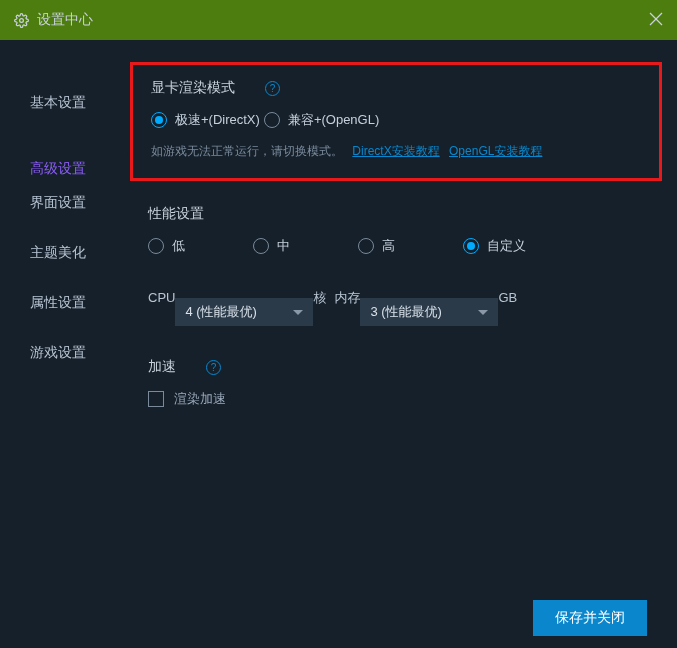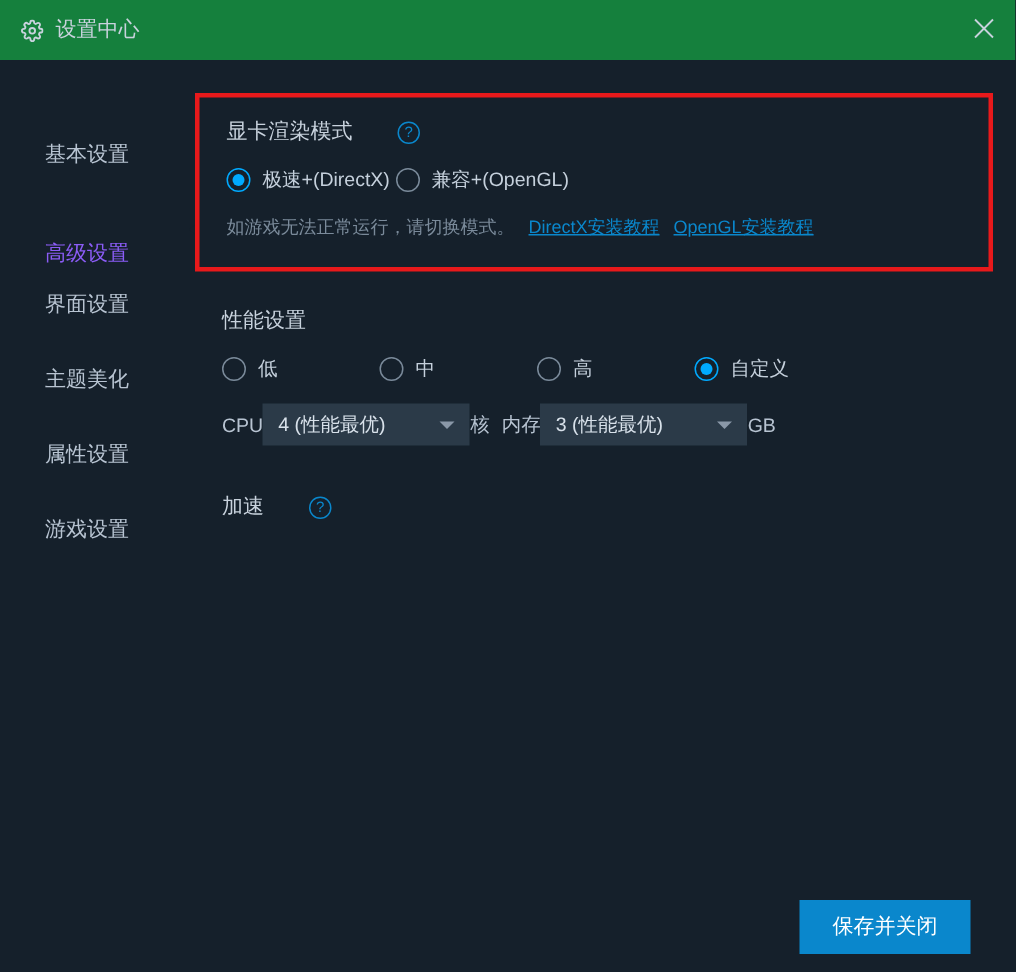--- a/index.html
+++ b/index.html
@@ -7,21 +7,21 @@
       width: 677px;
       height: 648px;
       background: #15202b;
       font-family: "Microsoft YaHei", Arial, sans-serif;
       color: #9caabb;
       font-size: 13px;
       overflow: hidden;
     }
     .titlebar {
       height: 40px;
-      background: #15803d;
+      background: #4d7c0f;
       display: flex;
       align-items: center;
       padding: 0 14px;
       color: #c8d2dd;
     }
     .titlebar .gear { margin-right: 8px; display: inline-flex; }
     .titlebar .title { font-size: 14px; flex: 1; }
     .titlebar .close { cursor: pointer; }
     .main {
       display: flex;
@@ -139,20 +139,21 @@
       background: #2b3a48;
       border: none;
       height: 28px;
       width: 138px;
       display: flex;
       align-items: center;
       justify-content: space-between;
       padding: 0 10px;
       color: #d8e1ea;
       cursor: pointer;
+      margin-top: 29px;
     }
     .select .caret {
       width: 0; height: 0;
       border-left: 5px solid transparent;
       border-right: 5px solid transparent;
       border-top: 5px solid #8a98a8;
     }
     .accel-section { padding-left: 18px; margin-top: 32px; }
     .checkbox-row {
       display: flex;
@@ -283,19 +284,23 @@
         </div>
         <span>GB</span>
       </div>
     </div>
 
     <div class="accel-section">
       <div class="section-title">
         <span>加速</span>
         <span class="help-icon">?</span>
       </div>
+      <div class="checkbox-row">
+        <span class="checkbox"></span>
+        <span>渲染加速</span>
+      </div>
     </div>
   </div>
 </div>
 
 <div class="footer">
   <button class="save-btn">保存并关闭</button>
 </div>
 
 </body></html>

